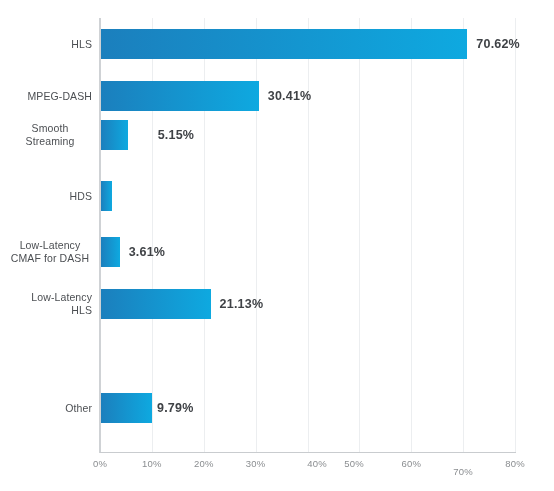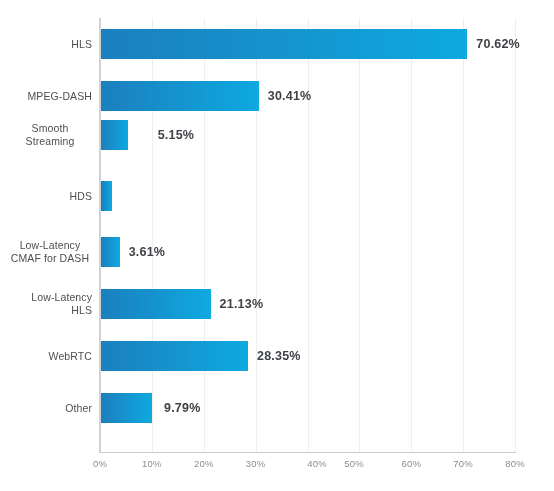--- a/index.html
+++ b/index.html
@@ -187,37 +187,32 @@
 CMAF for DASH</div>
         <div class="bar" style="width: 18.7269px;"></div>
         <div class="value-label" style="left: 128.727px;">3.61%</div>
       </div>
       <div class="row" style="top: 260px;">
         <div class="cat-label">Low-Latency
 HLS</div>
         <div class="bar" style="width: 109.612px;"></div>
         <div class="value-label" style="left: 219.612px;">21.13%</div>
       </div>
-      <div class="row" style="top: 312px;">
-        <div class="cat-label">WebRTC</div>
-        <div class="bar" style="width: 147.066px;"></div>
-        <div class="value-label" style="left: 257.066px;">28.35%</div>
-      </div>
       <div class="row" style="top: 364px;">
         <div class="cat-label">Other</div>
         <div class="bar" style="width: 50.7856px;"></div>
-        <div class="value-label" style="left: 164px;">9.79%</div>
+        <div class="value-label" style="left: 157px;">9.79%</div>
       </div>
     </div>
 
   <div class="xticks" id="xticks">
       <div class="xtick" style="left: 100px;">0%</div>
       <div class="xtick" style="left: 151.875px;">10%</div>
       <div class="xtick" style="left: 203.75px;">20%</div>
       <div class="xtick" style="left: 255.625px;">30%</div>
       <div class="xtick" style="left: 317px;">40%</div>
       <div class="xtick" style="left: 344px; padding-left: 20px;">50%</div>
       <div class="xtick" style="left: 411.25px;">60%</div>
-      <div class="xtick" style="left: 463.125px;">70%</div>
+      <div class="xtick" style="left: 463.125px; margin-top: 8px;">70%</div>
       <div class="xtick" style="left: 515px;">80%</div>
     </div>
 
 </div>
 
 </body></html>

